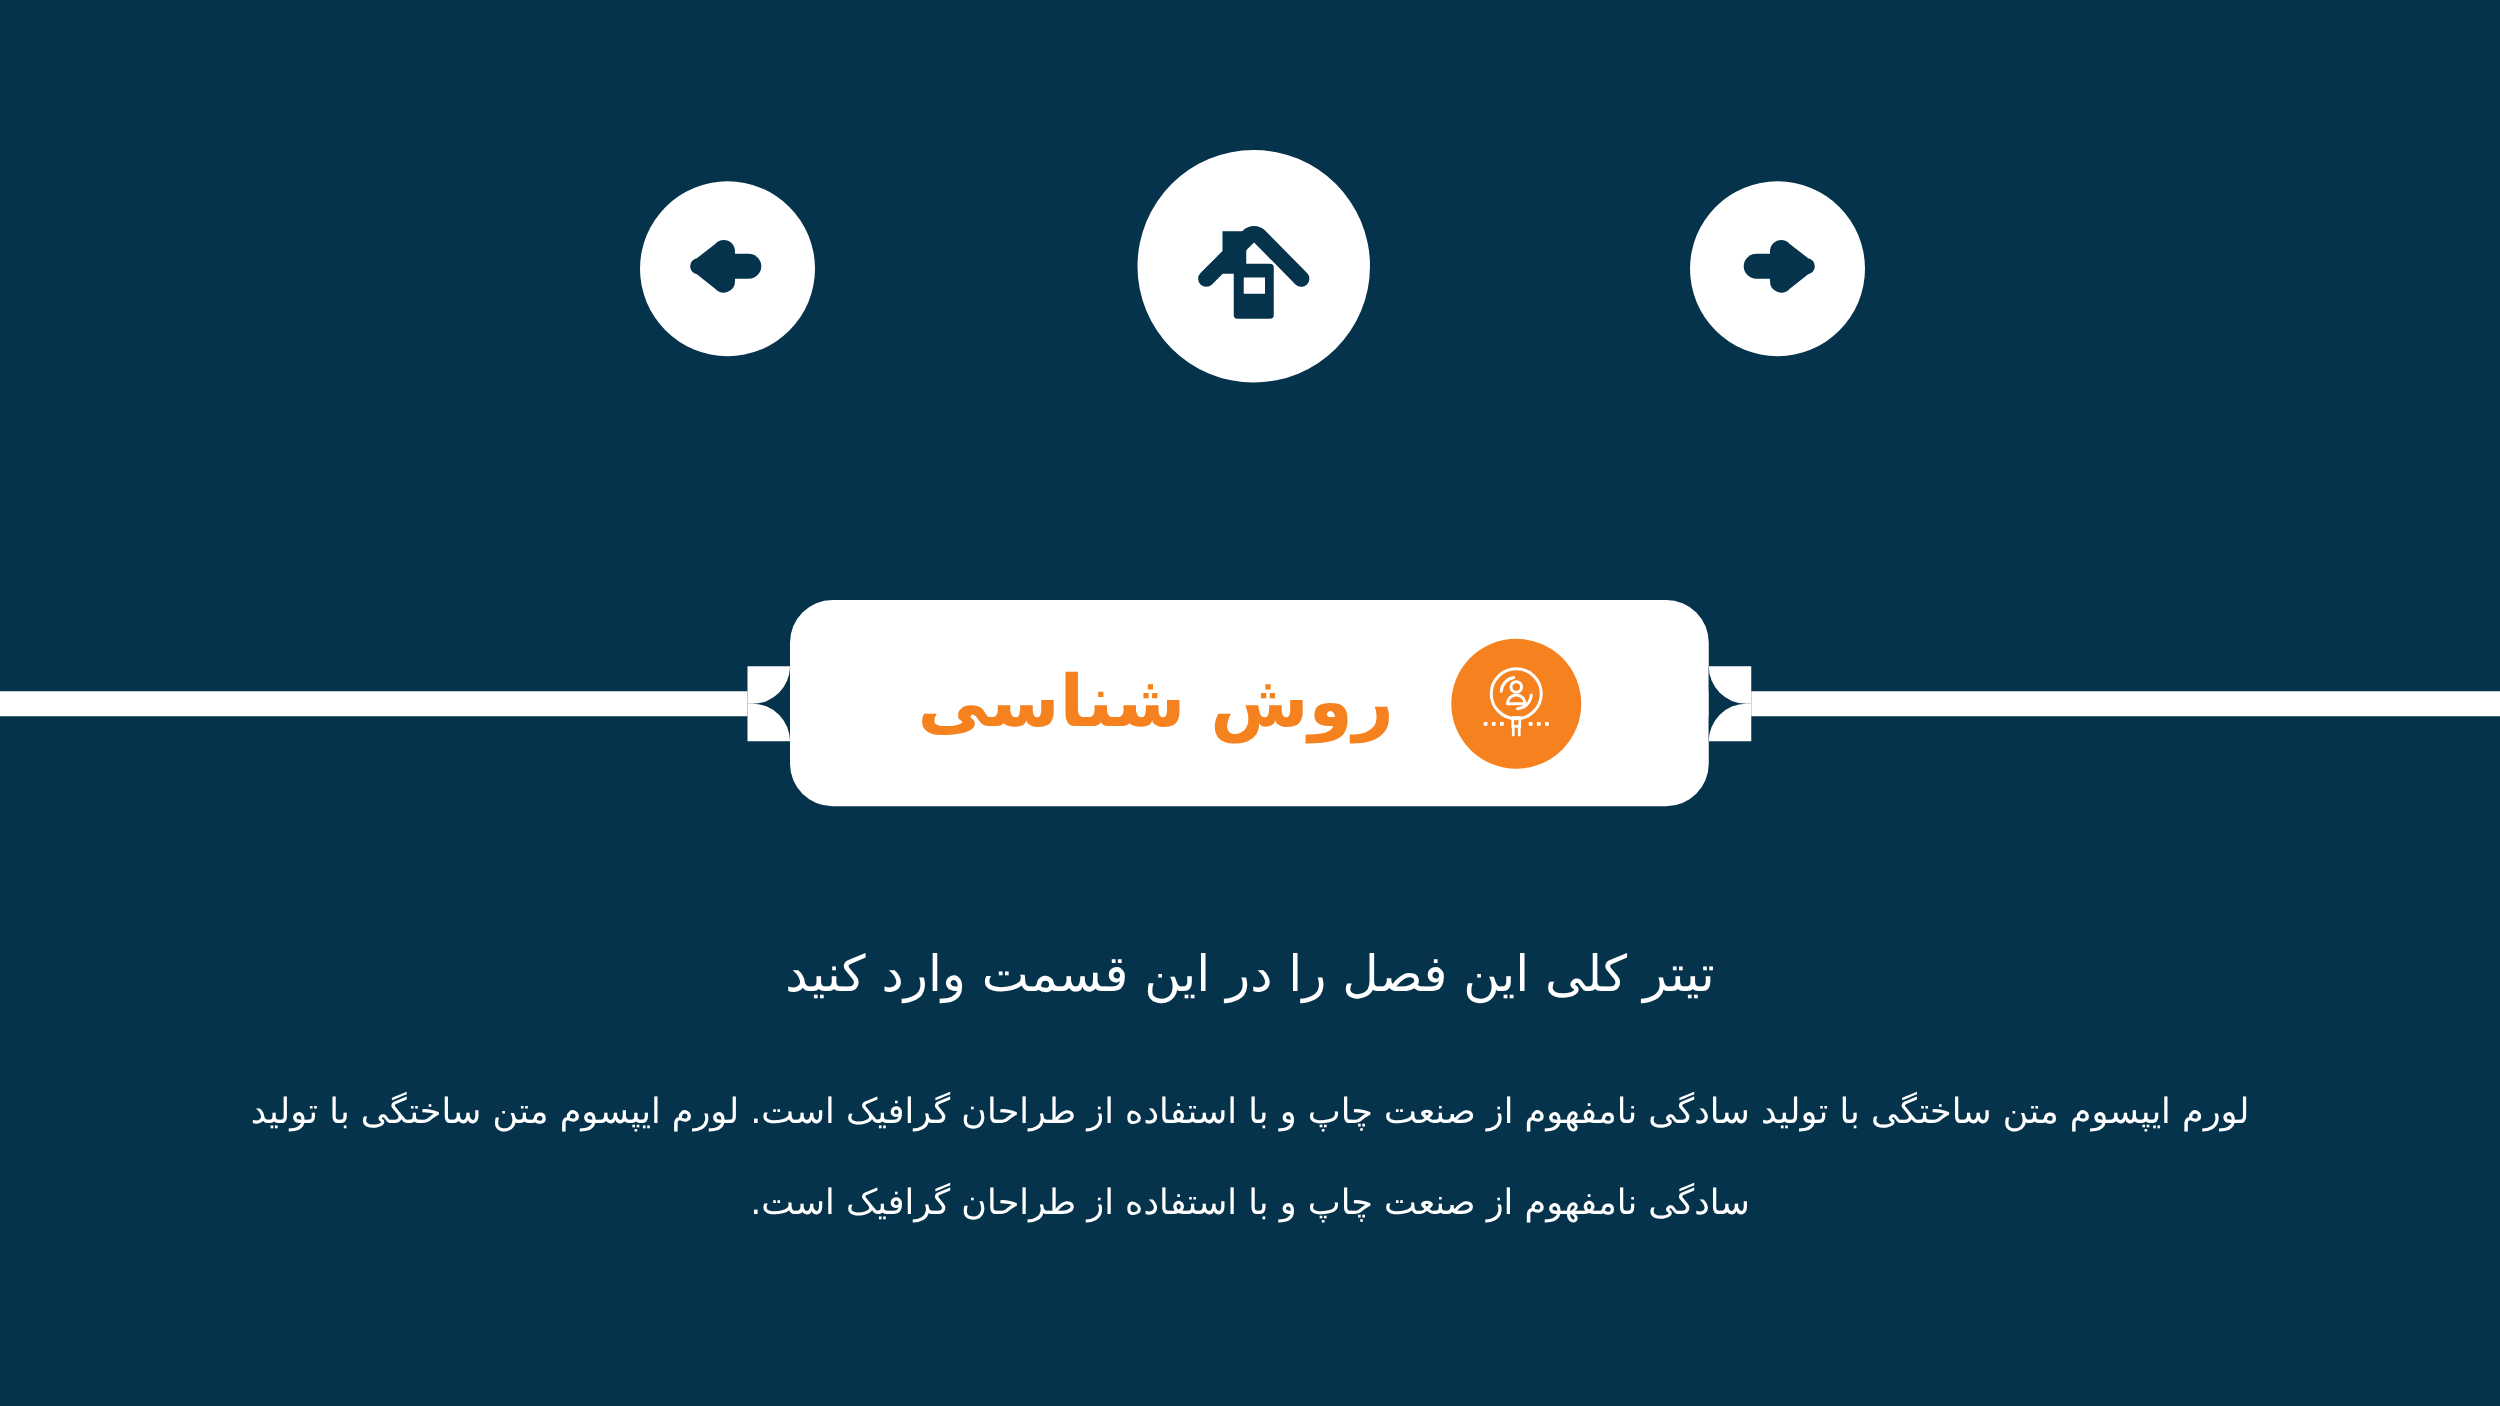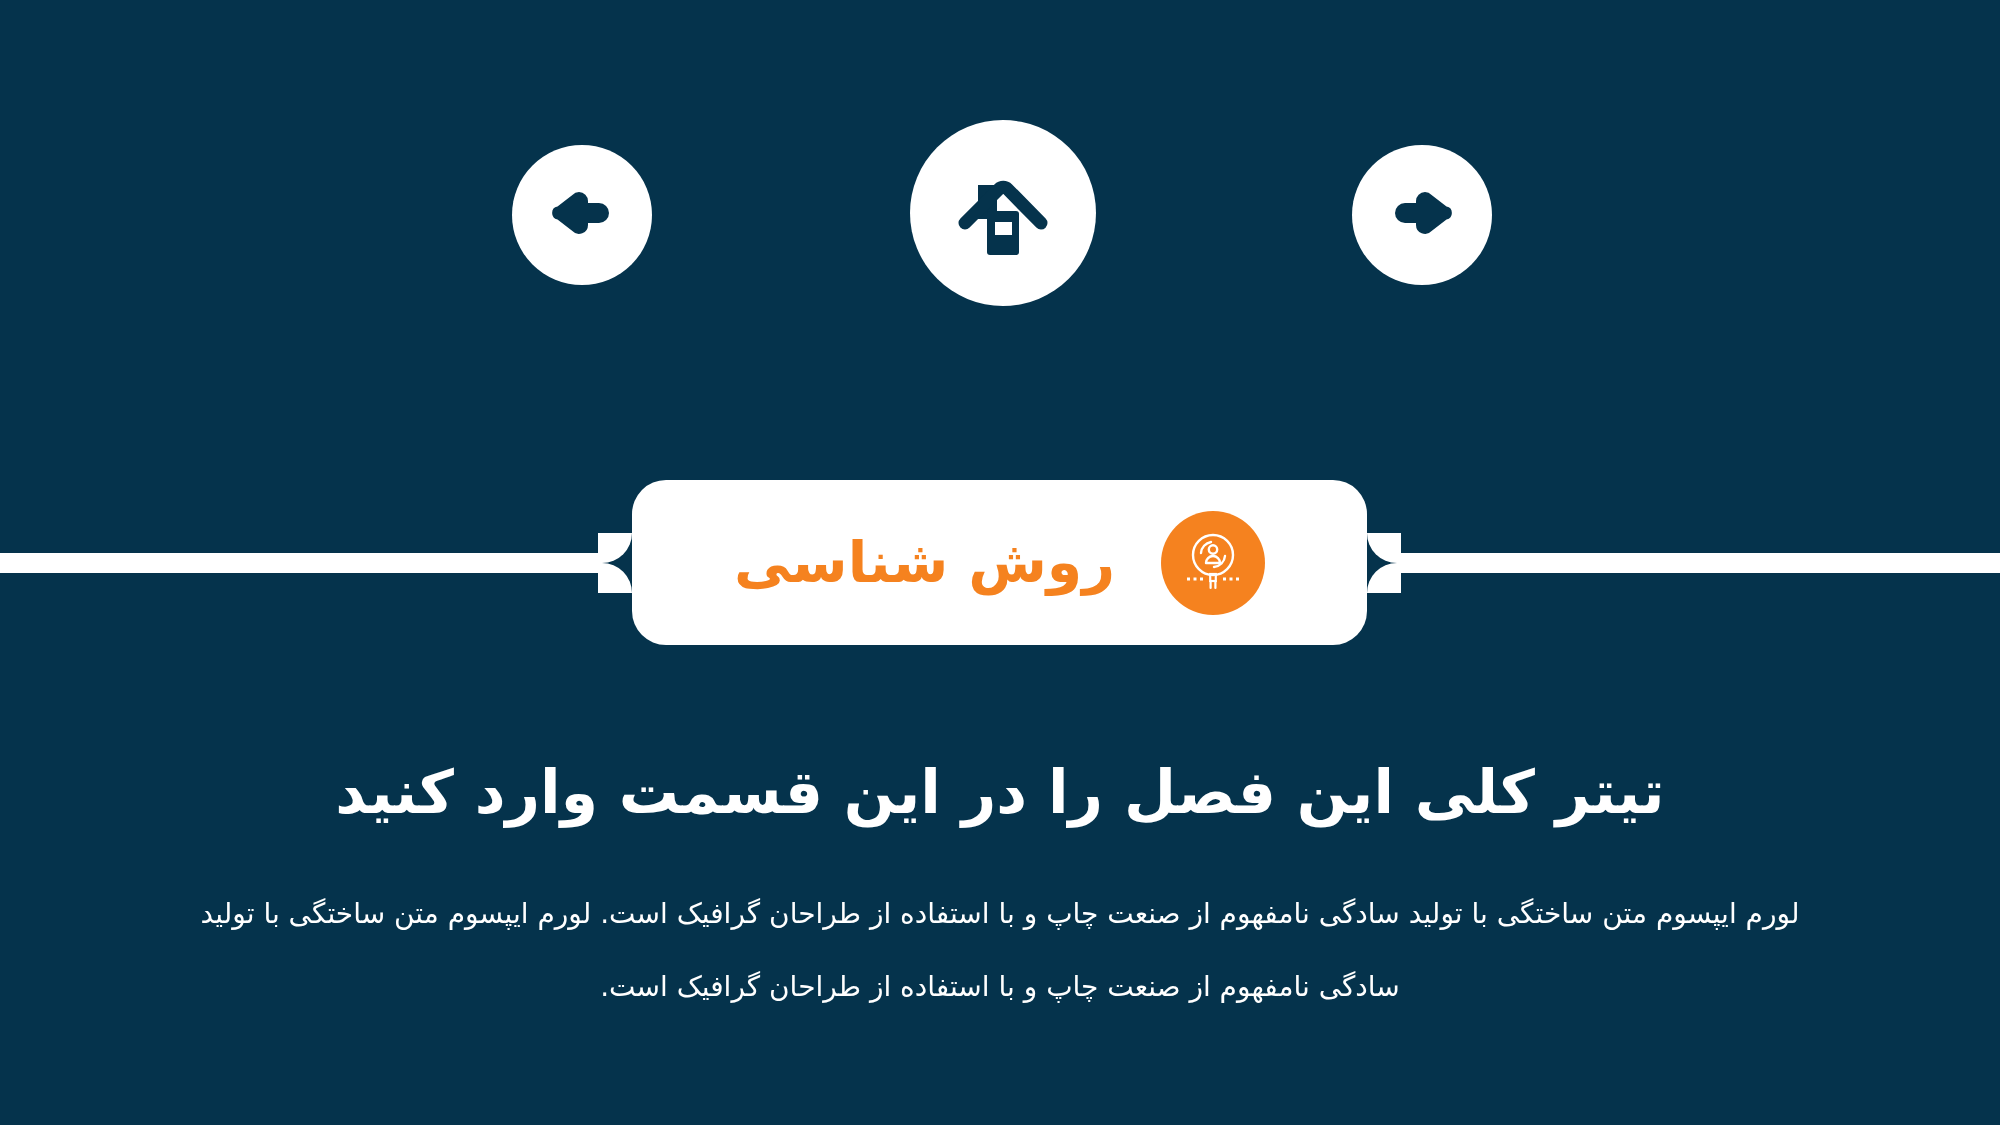--- a/index.html
+++ b/index.html
@@ -166,22 +166,22 @@
     position:absolute;
     top:755px;
     left:0;
     width:2000px;
     text-align:center;
     direction:rtl;
   }
 
   .headline {
     color:#ffffff;
-    font-size:60px;
-    font-weight:bold;
+    font-size:40px;
+    font-weight:normal;
     line-height:1.25;
     white-space:nowrap;
   }
 
   .body-copy {
     margin:48px auto 0;
     width:1600px;
     color:#ffffff;
     font-size:28px;
     font-weight:normal;

